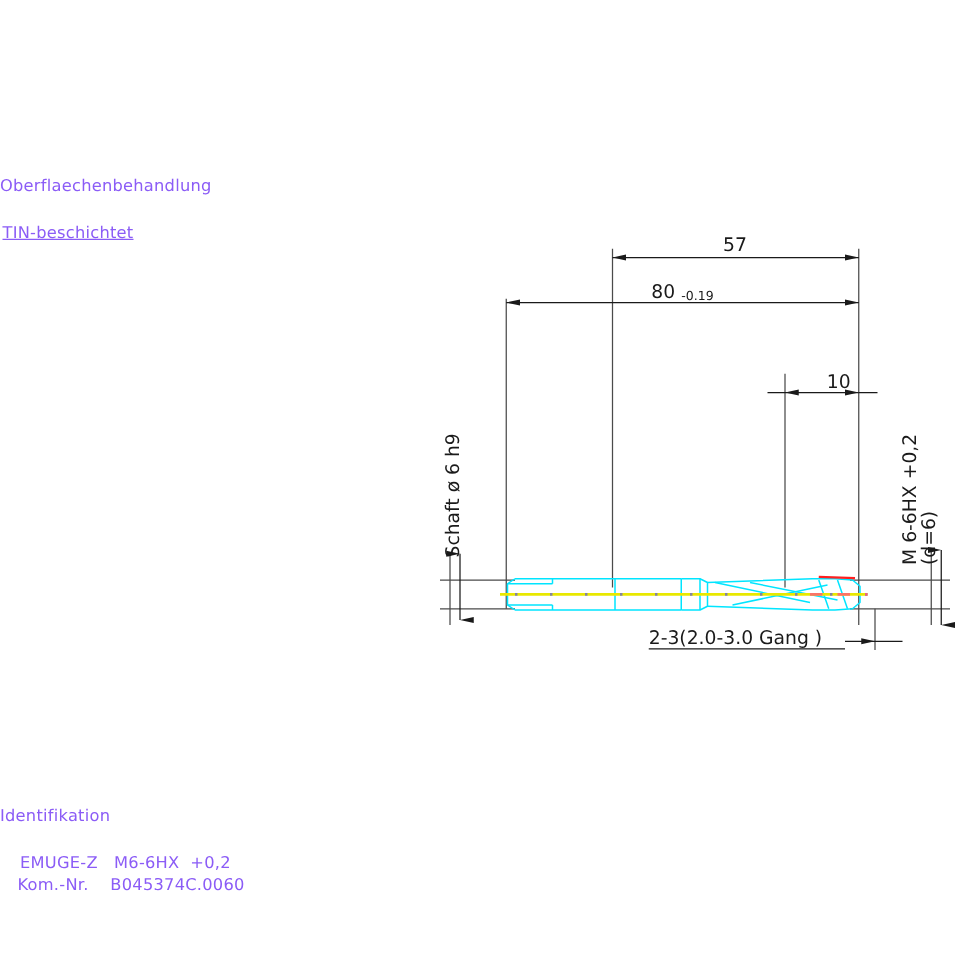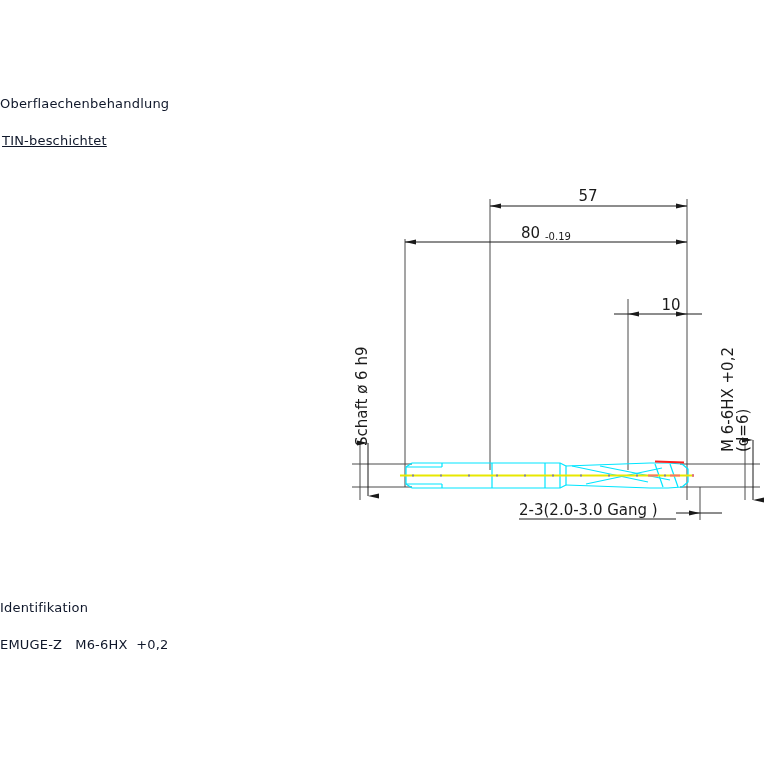--- a/index.html
+++ b/index.html
@@ -11,31 +11,32 @@
     position: relative;
     width: 767px;
     height: 767px;
     background: #ffffff;
     overflow: hidden;
     font-family: "DejaVu Sans", sans-serif;
   }
   
   .anno {
     position: absolute;
-    color: #0f172a;
+    color: #8b5cf6;
     font-family: "DejaVu Sans", sans-serif;
     font-size: 13px;
     letter-spacing: 0.2px;
     white-space: pre;
     line-height: 1.2;
+    margin-top: 46px;
   }
   #surface-heading { left: 0px;  top: 96px; }
   #surface-value   { left: 2px;  top: 133px; text-decoration: underline; }
   #ident-heading   { left: 0px;  top: 600px; }
-  #ident-line1     { left: 0px;  top: 637px; }
+  #ident-line1     { left: 16px;  top: 637px; }
   #ident-line2     { left: 14px; top: 655px; }
 
   
   #drawing {
     position: absolute;
     left: 0;
     top: 0;
     width: 767px;
     height: 767px;
   }
@@ -53,20 +54,21 @@
 </head>
 <body>
 
 <div id="page">
 
   <div class="anno" id="surface-heading">Oberflaechenbehandlung</div>
   <div class="anno" id="surface-value">TIN-beschichtet</div>
 
   <div class="anno" id="ident-heading">Identifikation</div>
   <div class="anno" id="ident-line1">EMUGE-Z   M6-6HX  +0,2</div>
+  <div class="anno" id="ident-line2">Kom.-Nr.    B045374C.0060</div>
 
   <svg id="drawing" viewBox="0 0 767 767">
 
     <defs>
       <marker id="arrL" markerWidth="12" markerHeight="8" refX="11" refY="4" orient="auto" markerUnits="userSpaceOnUse">
         <path d="M11,4 L0,1.6 L0,6.4 Z" fill="#1a1a1a"></path>
       </marker>
       <marker id="arrR" markerWidth="12" markerHeight="8" refX="1" refY="4" orient="auto" markerUnits="userSpaceOnUse">
         <path d="M1,4 L12,1.6 L12,6.4 Z" fill="#1a1a1a"></path>
       </marker>

